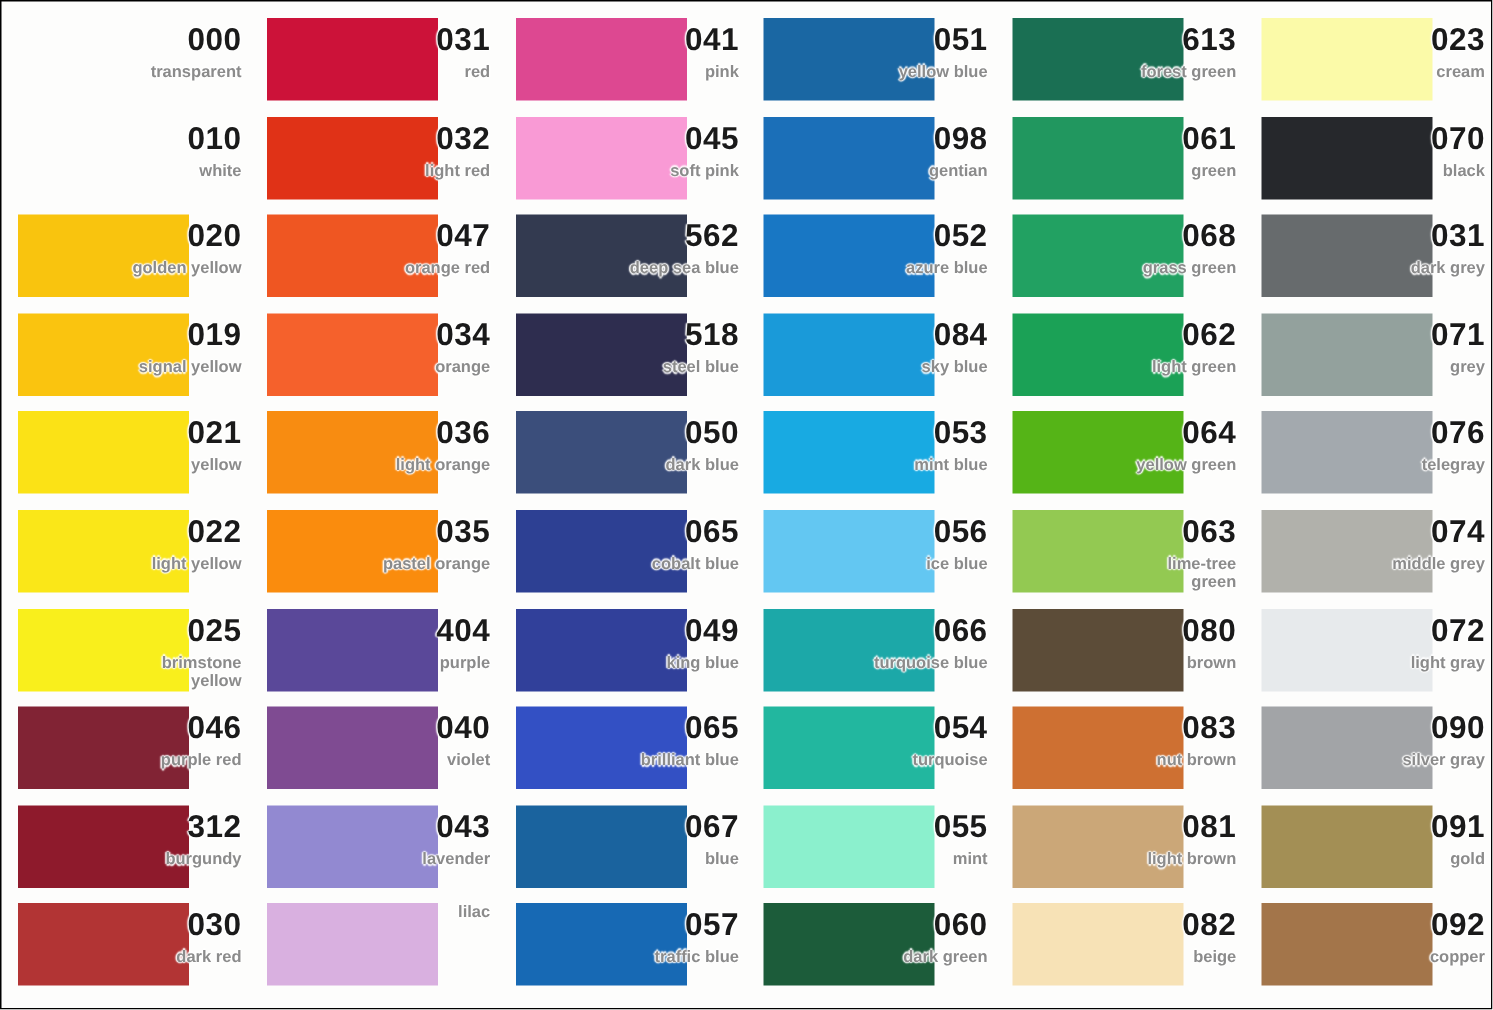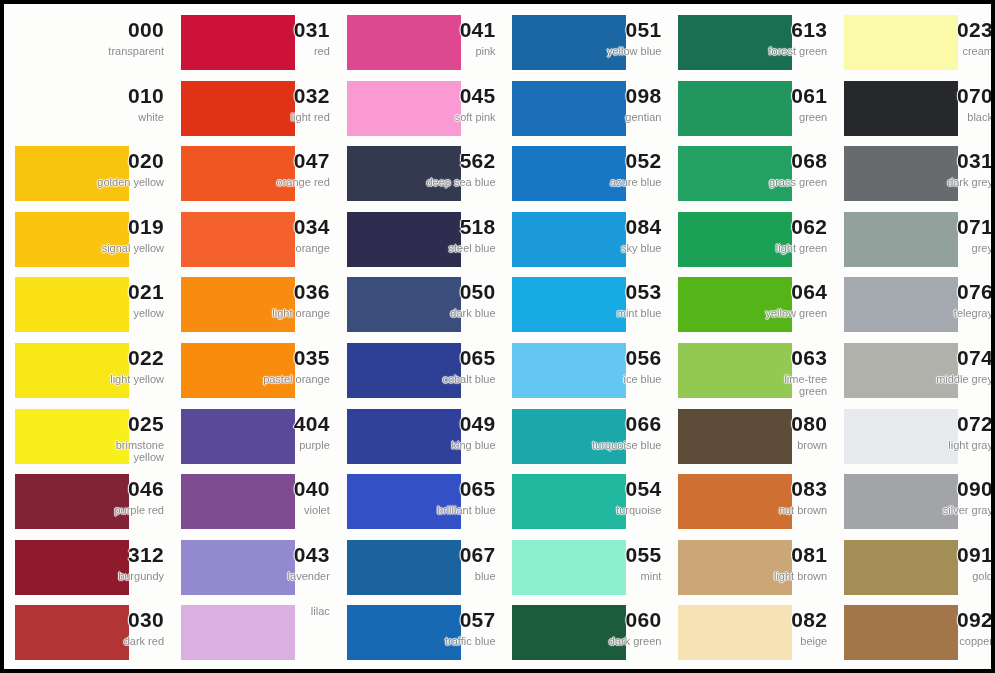--- a/index.html
+++ b/index.html
@@ -10,21 +10,21 @@
   }
   body {
     font-family: "Liberation Sans", sans-serif;
   }
   #chart-root {
     position: relative;
     width: 995px;
     height: 673px;
     background: #fdfdfc;
     overflow: hidden;
-    border: 4px solid #000000;
+    border: 1px solid #000000;
     box-sizing: border-box;
   }
   .swatch-grid {
     position: absolute;
     left: 0;
     top: 0;
     width: 995px;
     height: 673px;
     display: grid;
     grid-template-columns: repeat(6, 165.8px);
@@ -69,21 +69,21 @@
       0 0 1px #ffffff,
       1px 0 1px #ffffff,
       -1px 0 1px #ffffff,
       0 1px 1px #ffffff,
       0 -1px 1px #ffffff;
   }
   .swatch-name {
     display: block;
     font-family: "Liberation Sans", sans-serif;
     font-size: 11px;
-    font-weight: 400;
+    font-weight: 700;
     color: #8b8b8b;
     line-height: 12px;
     margin-top: 3px;
     white-space: pre-line;
     text-shadow:
       0 0 1px #ffffff,
       1px 0 1px #ffffff,
       -1px 0 1px #ffffff,
       0 1px 1px #ffffff,
       0 -1px 1px #ffffff;

